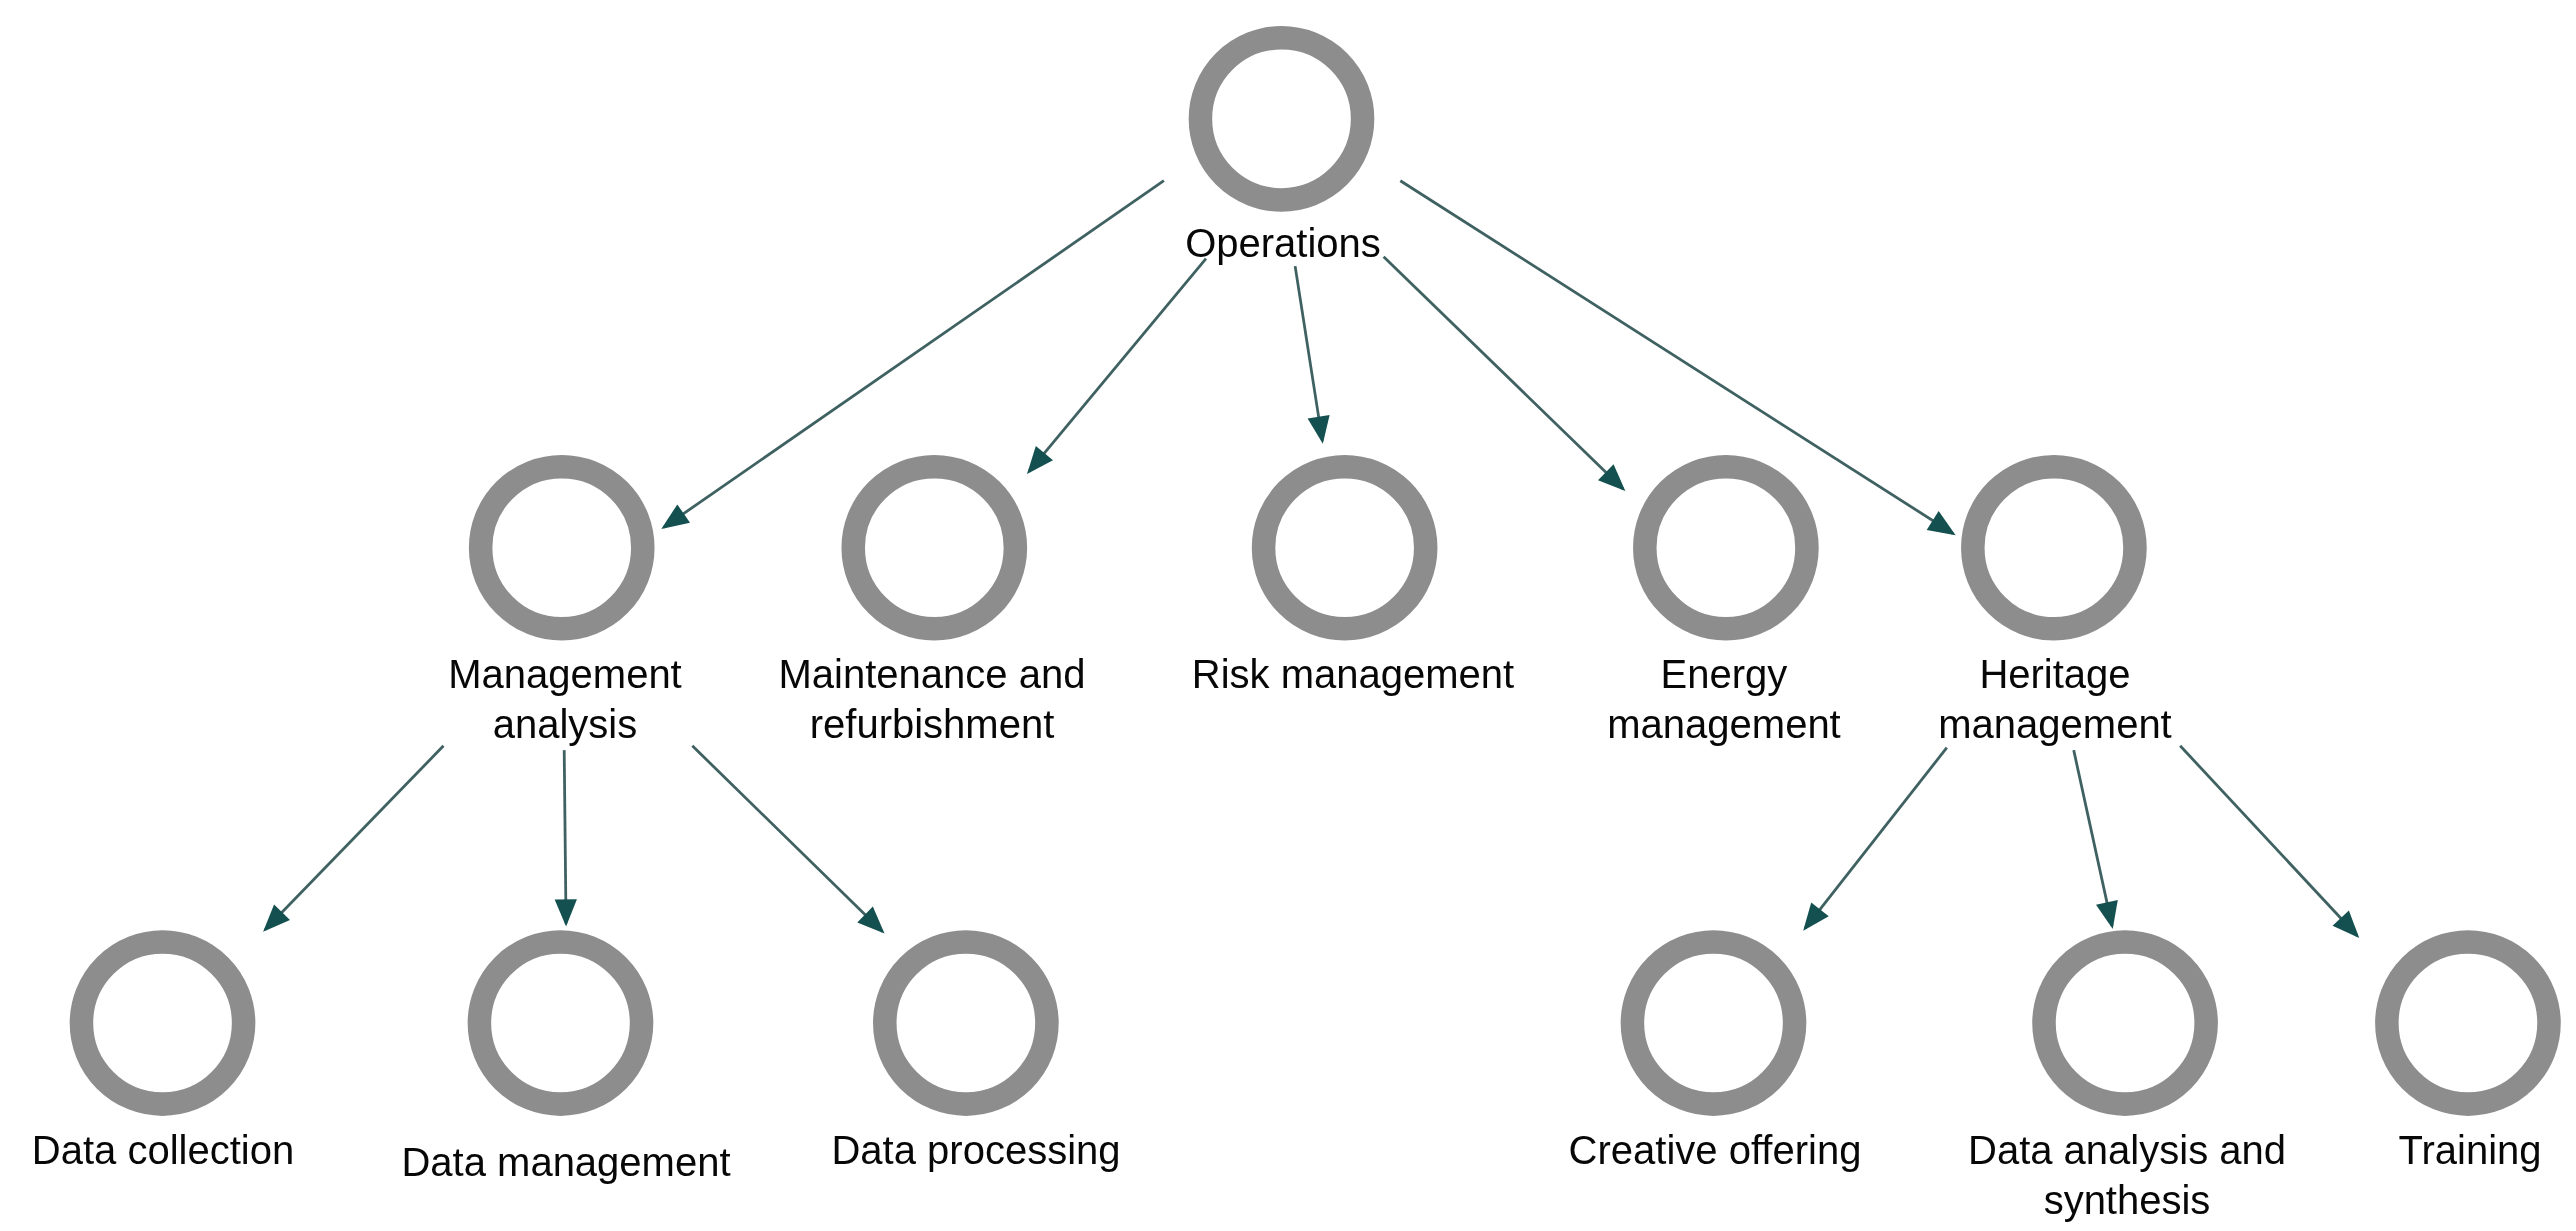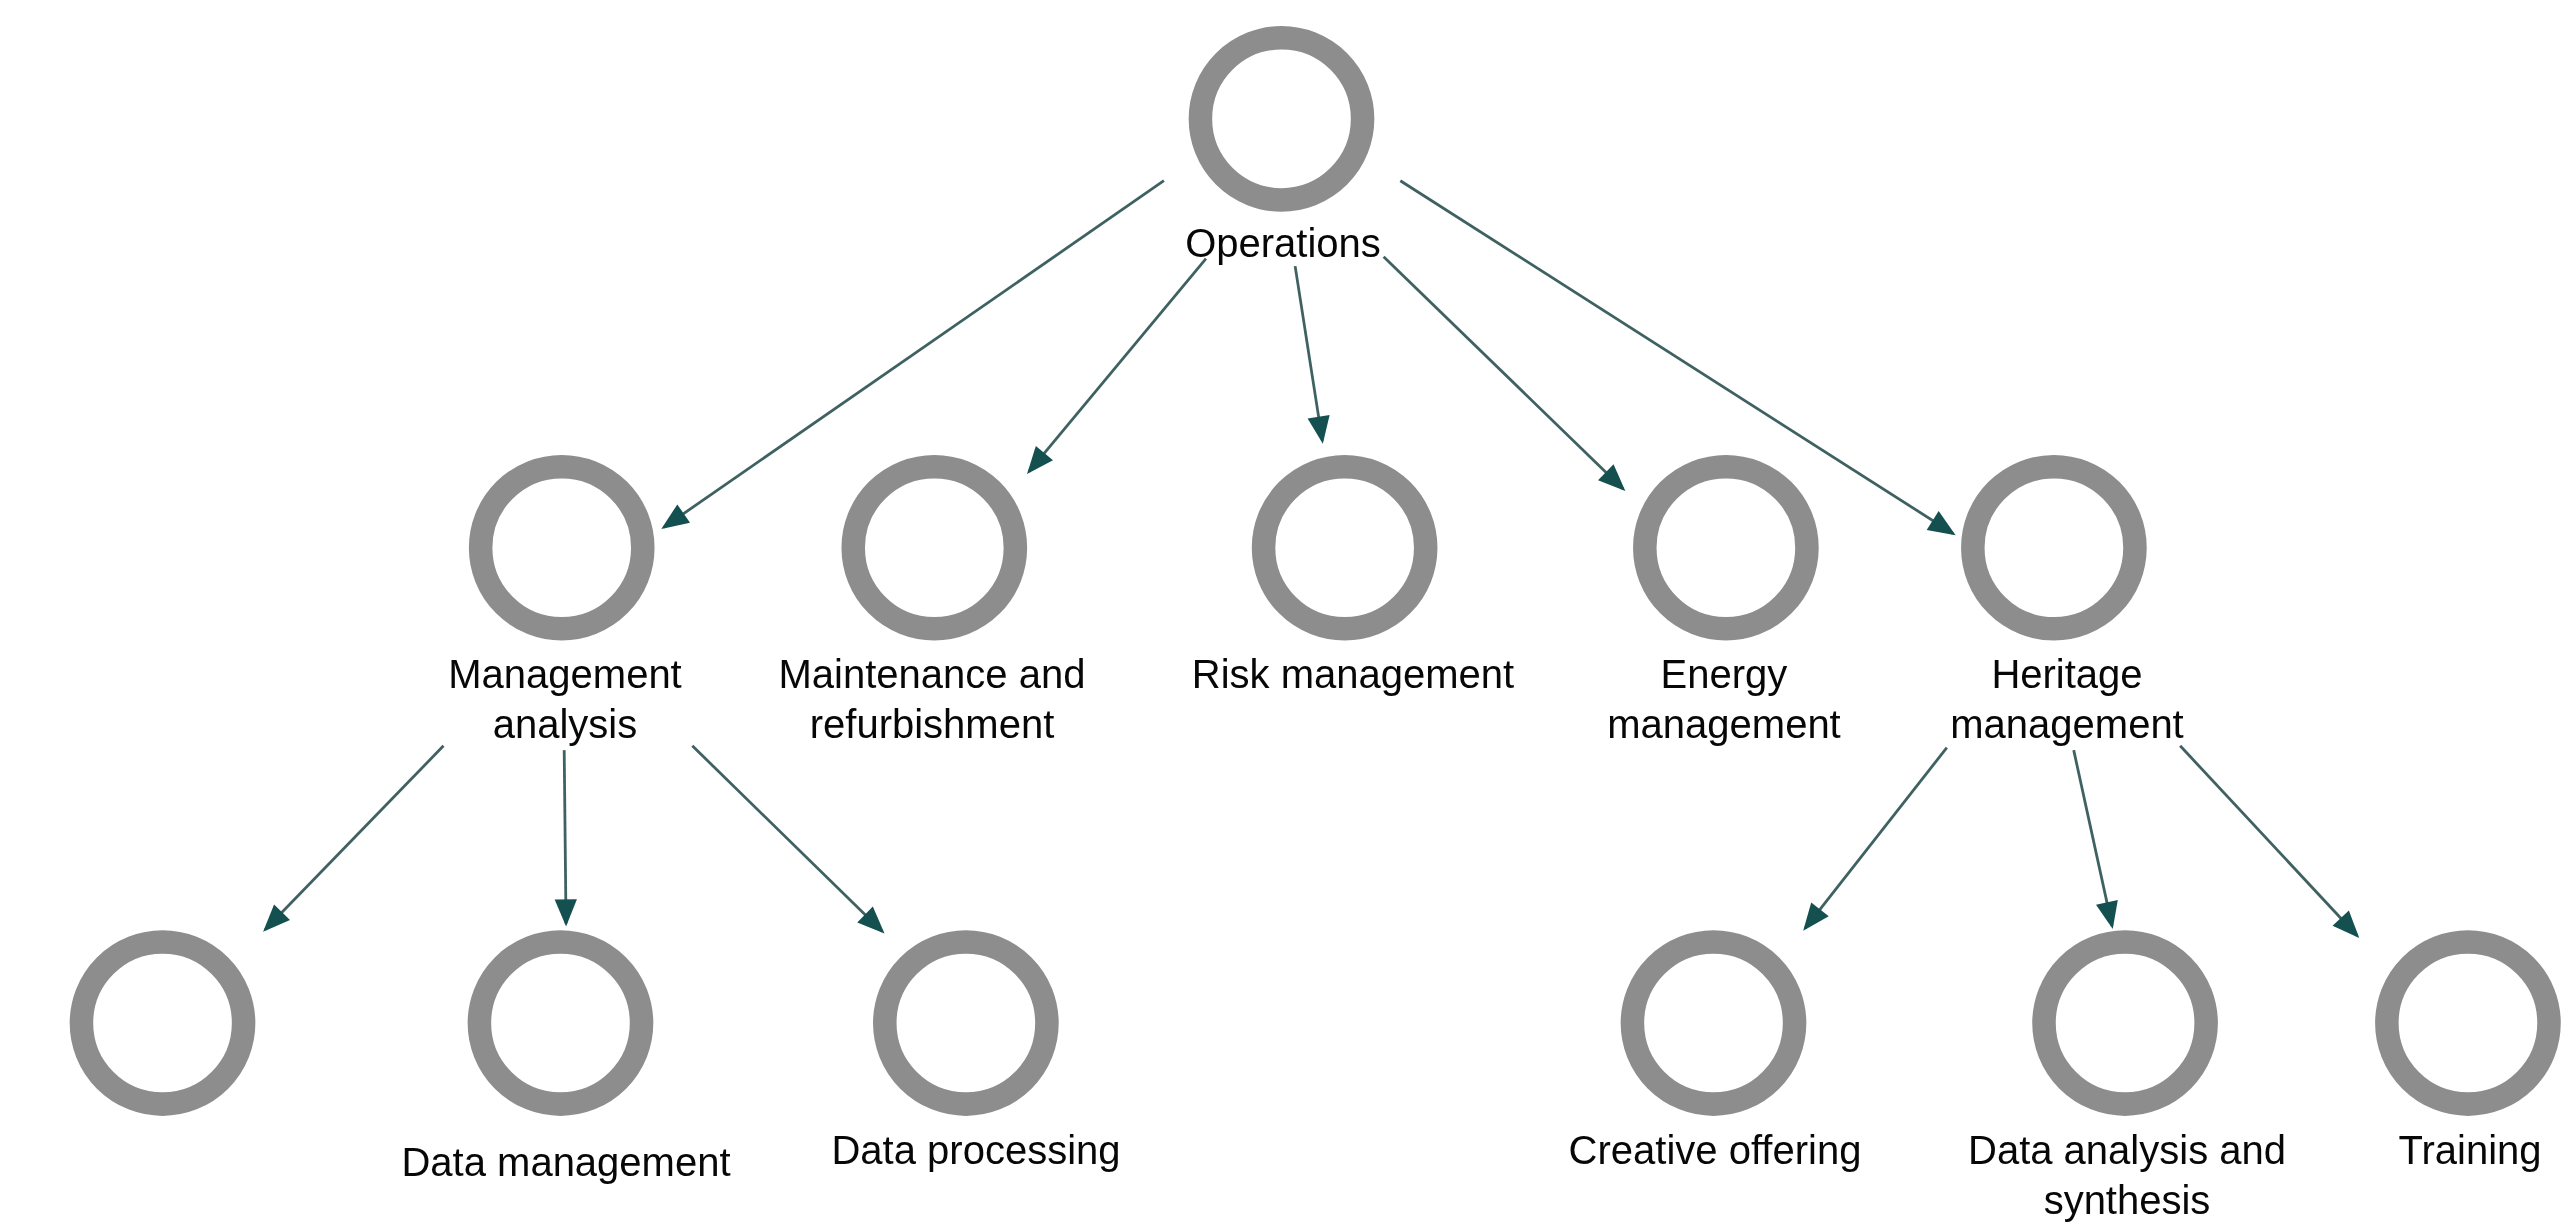--- a/index.html
+++ b/index.html
@@ -93,23 +93,26 @@
         <span class="line">Risk management</span>
       </div>
       <div class="node-label" style="left: 932px; top: 649px;">
         <span class="line">Maintenance and</span>
         <span class="line">refurbishment</span>
       </div>
       <div class="node-label" style="left: 1724px; top: 649px;">
         <span class="line">Energy</span>
         <span class="line">management</span>
       </div>
-      <div class="node-label" style="left: 2055px; top: 649px; margin-left: 12px;">
+      <div class="node-label" style="left: 2055px; top: 649px;">
         <span class="line">Heritage</span>
         <span class="line">management</span>
+      </div>
+      <div class="node-label" style="left: 163px; top: 1125px;">
+        <span class="line">Data collection</span>
       </div>
       <div class="node-label" style="left: 566px; top: 1125px; margin-top: 12px;">
         <span class="line">Data management</span>
       </div>
       <div class="node-label" style="left: 1715px; top: 1125px;">
         <span class="line">Creative offering</span>
       </div>
       <div class="node-label" style="left: 976px; top: 1125px;">
         <span class="line">Data processing</span>
       </div>

